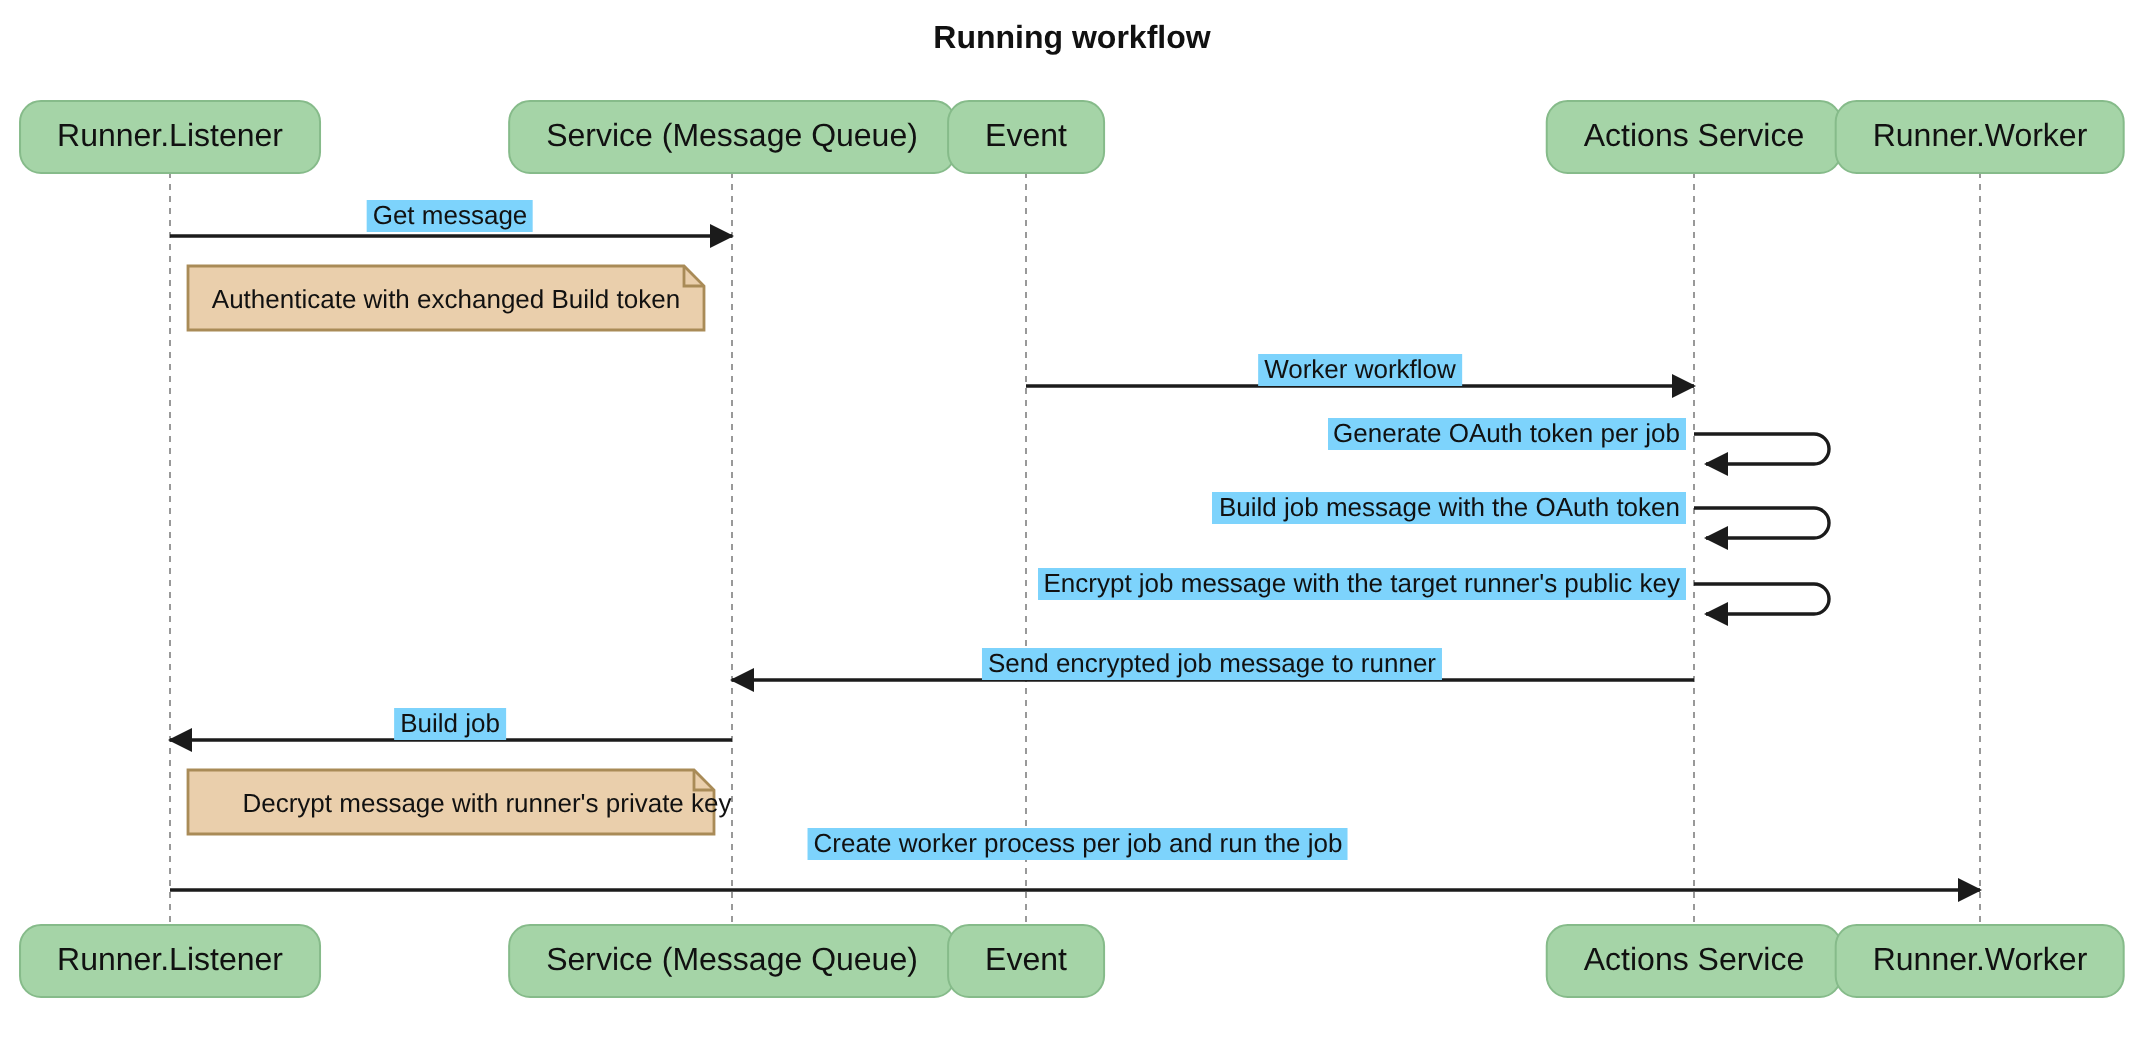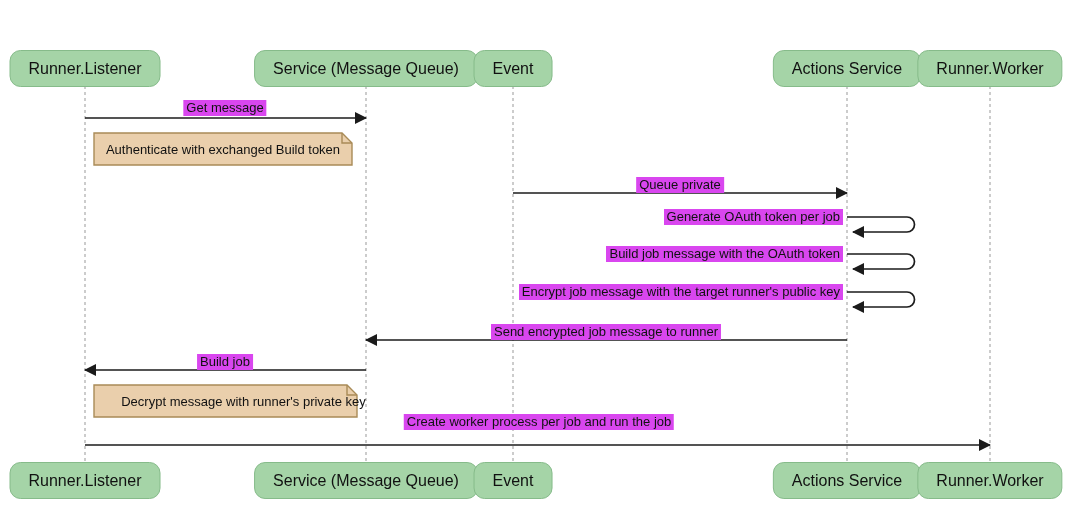--- a/index.html
+++ b/index.html
@@ -51,21 +51,21 @@
     justify-content: center;
     padding: 0 18px;
     font-size: 16px;
     white-space: nowrap;
     color: var(--text);
   }
   .actor.bottom { top: 462px; }
   .msg-label {
     position: absolute;
     transform: translateX(-50%);
-    background: #d946ef;
+    background: #7dd3fc;
     padding: 0 3px;
     font-size: 13px;
     line-height: 16px;
     white-space: nowrap;
     color: var(--text);
   }
   .msg-label.right-anchor {
     transform: none;
     left: auto;
     right: 229px;
@@ -78,20 +78,21 @@
     font-size: 13px;
     white-space: nowrap;
     color: var(--text);
   }
 </style>
 </head>
 <body>
 
 <div class="diagram">
 
+  <div class="title">Running workflow</div>
 
   <svg class="canvas" viewBox="0 0 1072 523" xmlns="http://www.w3.org/2000/svg">
     <defs>
       <marker id="arrowhead" viewBox="0 0 12 12" refX="11" refY="6" markerWidth="12" markerHeight="12" orient="auto" markerUnits="userSpaceOnUse">
         <path d="M0,0 L12,6 L0,12 Z" fill="#1b1b1b"></path>
       </marker>
     </defs>
 
     <line class="lifeline" x1="85" y1="86" x2="85" y2="462"></line>
     <line class="lifeline" x1="366" y1="86" x2="366" y2="462"></line>
@@ -120,21 +121,21 @@
   <div class="actor" style="left:847px">Actions Service</div>
   <div class="actor" style="left:990px">Runner.Worker</div>
 
   <div class="actor bottom" style="left:85px">Runner.Listener</div>
   <div class="actor bottom" style="left:366px">Service (Message Queue)</div>
   <div class="actor bottom" style="left:513px">Event</div>
   <div class="actor bottom" style="left:847px">Actions Service</div>
   <div class="actor bottom" style="left:990px">Runner.Worker</div>
 
   <div class="msg-label" style="left:225px; top:100px">Get message</div>
-  <div class="msg-label" style="left:680px; top:177px">Queue private</div>
+  <div class="msg-label" style="left:680px; top:177px">Worker workflow</div>
   <div class="msg-label right-anchor" style="top:246px">Build job message with the OAuth token</div>
   <div class="msg-label right-anchor" style="top:209px">Generate OAuth token per job</div>
   <div class="msg-label right-anchor" style="top:284px">Encrypt job message with the target runner's public key</div>
   <div class="msg-label" style="left:606px; top:324px">Send encrypted job message to runner</div>
   <div class="msg-label" style="left:225px; top:354px">Build job</div>
   <div class="msg-label" style="left:539px; top:414px">Create worker process per job and run the job</div>
 
   <div class="note-label" style="left:94px; top:133px; width:258px; height:32px">Authenticate with exchanged Build token</div>
   <div class="note-label" style="left:94px; top:385px; width:299px; height:32px">Decrypt message with runner's private key</div>
 

